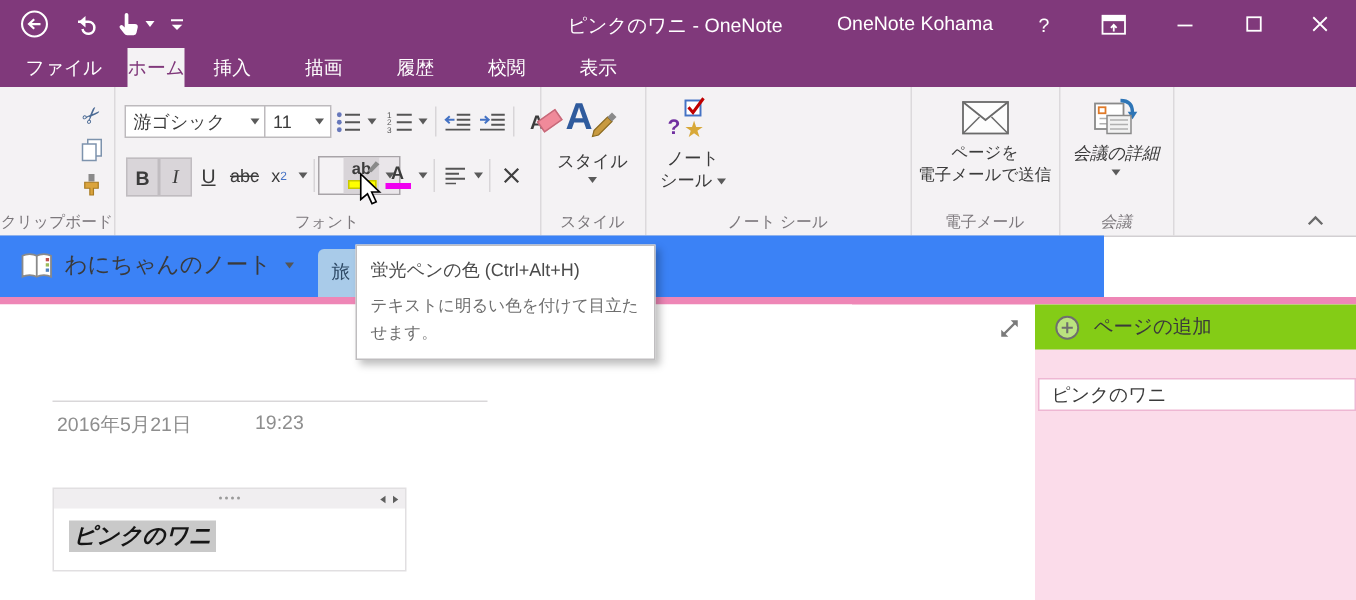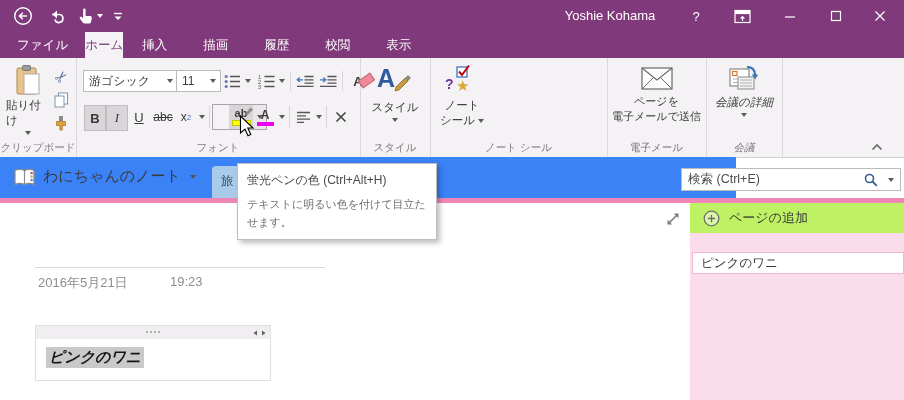--- a/index.html
+++ b/index.html
@@ -33,21 +33,21 @@
   
   .navrow{position:absolute;top:157px;left:0;width:736px;height:41px;background:#3b82f6;}
   .sectab{position:absolute;left:212px;top:9px;width:26px;height:32px;background:#a9cbe9;border-radius:4px 4px 0 0;
           font-size:12.5px;color:#2f4a66;line-height:30px;padding-left:9px;overflow:hidden;white-space:nowrap;}
   .search{position:absolute;left:681px;top:11px;width:212px;height:21px;background:#fff;border:1px solid #bdbabd;
           font-size:12.5px;color:#4a4a4a;line-height:21px;padding-left:6px;}
   
   .pinkbar{position:absolute;top:198px;left:0;width:904px;height:5px;background:#ee86b6;}
   .canvas{position:absolute;top:203px;left:0;width:568px;height:197px;background:#fff;}
   .sidebar{position:absolute;top:203px;left:690px;width:214px;height:197px;background:#fbdcea;}
-  .sideband{position:absolute;top:0;left:0;width:214px;height:30px;background:#bef264;display:flex;align-items:center;}
+  .sideband{position:absolute;top:0;left:0;width:214px;height:30px;background:#84cc16;display:flex;align-items:center;}
   .pageitem{position:absolute;top:49px;left:2px;width:202px;height:20px;background:#fff;border:1px solid #eeb7d3;
             font-size:12.5px;color:#3a3a3a;line-height:20px;padding-left:8px;}
   .notebox{position:absolute;left:35px;top:122px;width:234px;height:54px;background:#fff;border:1px solid #e1dfe1;}
   .noteboxhead{position:relative;height:13px;background:#f0eef0;}
   .dots{position:absolute;left:50%;top:5px;transform:translateX(-50%);display:flex;gap:2px;}
   .dots i{width:2px;height:2px;background:#9a9a9a;border-radius:50%;}
   .selected-text{display:inline-block;margin:8px 0 0 10px;padding:1px 3px;background:#c9c9c9;
                  font-weight:bold;font-style:italic;font-size:15px;color:#151515;}
   .tooltip{position:absolute;left:237px;top:163px;width:200px;background:#fff;border:1px solid #bfbdbf;
            box-shadow:3px 3px 5px rgba(0,0,0,.25);padding:8px 9px;z-index:40;box-sizing:border-box;}
@@ -90,21 +90,22 @@
       <span class="dar" style="border-top-color:#fff;"></span>
     </div>
     <div class="qbtn" style="left:110px;width:16px;">
       <span>
         <svg width="10" height="10" viewBox="0 0 10 10">
             <path d="M1 2.5 h8" stroke="#fff" stroke-width="1.4"></path>
             <polygon points="1.5,5.5 8.5,5.5 5,9" fill="#fff"></polygon>
           </svg>
       </span>
     </div>
-    <div class="tb-text" style="left:555px;width:110px;text-align:center;">Yoshie Kohama</div>
+    <div class="tb-text" style="left:330px;width:240px;text-align:center;">ピンクのワニ - OneNote</div>
+    <div class="tb-text" style="left:555px;width:110px;text-align:center;">OneNote Kohama</div>
     <div class="winbtn" style="left:682px;">?</div>
     <div class="winbtn" style="left:728px;">
       <span>
         <svg width="17" height="15" viewBox="0 0 17 15">
             <rect x="1" y="1.5" width="15" height="12" fill="none" stroke="#fff" stroke-width="1.2"></rect>
             <rect x="1" y="1.5" width="15" height="3.6" fill="#fff"></rect>
             <path d="M8.5 12 V8 M6.6 9.6 L8.5 7.6 l1.9 2" fill="none" stroke="#fff" stroke-width="1.2"></path>
           </svg>
       </span>
     </div>
@@ -137,31 +138,20 @@
     <div class="tab" style="margin-left:8px;">挿入</div>
     <div class="tab" style="margin-left:14px;">描画</div>
     <div class="tab" style="margin-left:14px;">履歴</div>
     <div class="tab" style="margin-left:14px;">校閲</div>
     <div class="tab" style="margin-left:14px;">表示</div>
   </div>
 
   <div class="ribbon">
 
     <div class="rgroup" style="left:0;width:76px;">
-      <div class="bigbtn" style="left:6px;width:44px;">
-        <span>
-          <svg width="26" height="32" viewBox="0 0 26 32">
-              <rect x="2" y="4" width="19" height="26" rx="1.5" fill="#e8c48c" stroke="#ac8850"></rect>
-              <rect x="7.5" y="1.5" width="8" height="5" rx="1" fill="#9a9a9a" stroke="#7d7d7d"></rect>
-              <rect x="9" y="10" width="15" height="20" fill="#fff" stroke="#aaa"></rect>
-            </svg>
-        </span>
-        <span style="margin-top:2px;">貼り付け</span>
-        <span class="dar" style="margin-top:3px;"></span>
-      </div>
       <div class="sbtn" style="left:50px;top:9px;width:22px;height:20px;">
         <span style="color:#4a6a94;font-size:15px;transform:rotate(-45deg);">✂</span>
       </div>
       <div class="sbtn" style="left:50px;top:32px;width:22px;height:20px;">
         <span>
           <svg width="15" height="16" viewBox="0 0 15 16">
               <rect x="4.5" y="1" width="9" height="11" fill="#fff" stroke="#7d93ad"></rect>
               <rect x="1" y="4" width="9" height="11" fill="#fff" stroke="#7d93ad"></rect>
             </svg>
         </span>
@@ -389,30 +379,20 @@
           <rect x="17.5" y="4" width="2.2" height="2.2" fill="#c0504d"></rect>
           <rect x="17.5" y="7.5" width="2.2" height="2.2" fill="#9bbb59"></rect>
           <rect x="17.5" y="11" width="2.2" height="2.2" fill="#4f81bd"></rect>
         </svg>
     </span>
     <div class="abs" style="left:43px;top:10px;display:flex;align-items:center;gap:9px;">
       <span style="font-size:15px;color:#3a3a3a;">わにちゃんのノート</span>
       <span class="dar" style="border-top-color:#555;"></span>
     </div>
     <div class="sectab">旅</div>
-    <div class="search">
-      <span>検索 (Ctrl+E)</span>
-      <span class="abs" style="right:22px;top:4px;">
-        <svg width="14" height="14" viewBox="0 0 14 14">
-            <circle cx="5.5" cy="5.5" r="4" fill="none" stroke="#3b5e8f" stroke-width="1.6"></circle>
-            <path d="M8.5 8.5 L12.8 12.8" stroke="#3b5e8f" stroke-width="1.8"></path>
-          </svg>
-      </span>
-      <span class="dar abs" style="right:6px;top:9px;"></span>
-    </div>
   </div>
 
   <div class="pinkbar"></div>
 
   <div class="canvas">
     <span class="abs" style="left:665px;top:8px;">
       <svg width="16" height="16" viewBox="0 0 16 16">
           <path d="M3.5 12.5 L12.5 3.5" stroke="#7a7a7a" stroke-width="1.6"></path>
           <polygon points="13.5,2.5 13.5,7.2 8.8,2.5" fill="#7a7a7a"></polygon>
           <polygon points="2.5,13.5 2.5,8.8 7.2,13.5" fill="#7a7a7a"></polygon>

